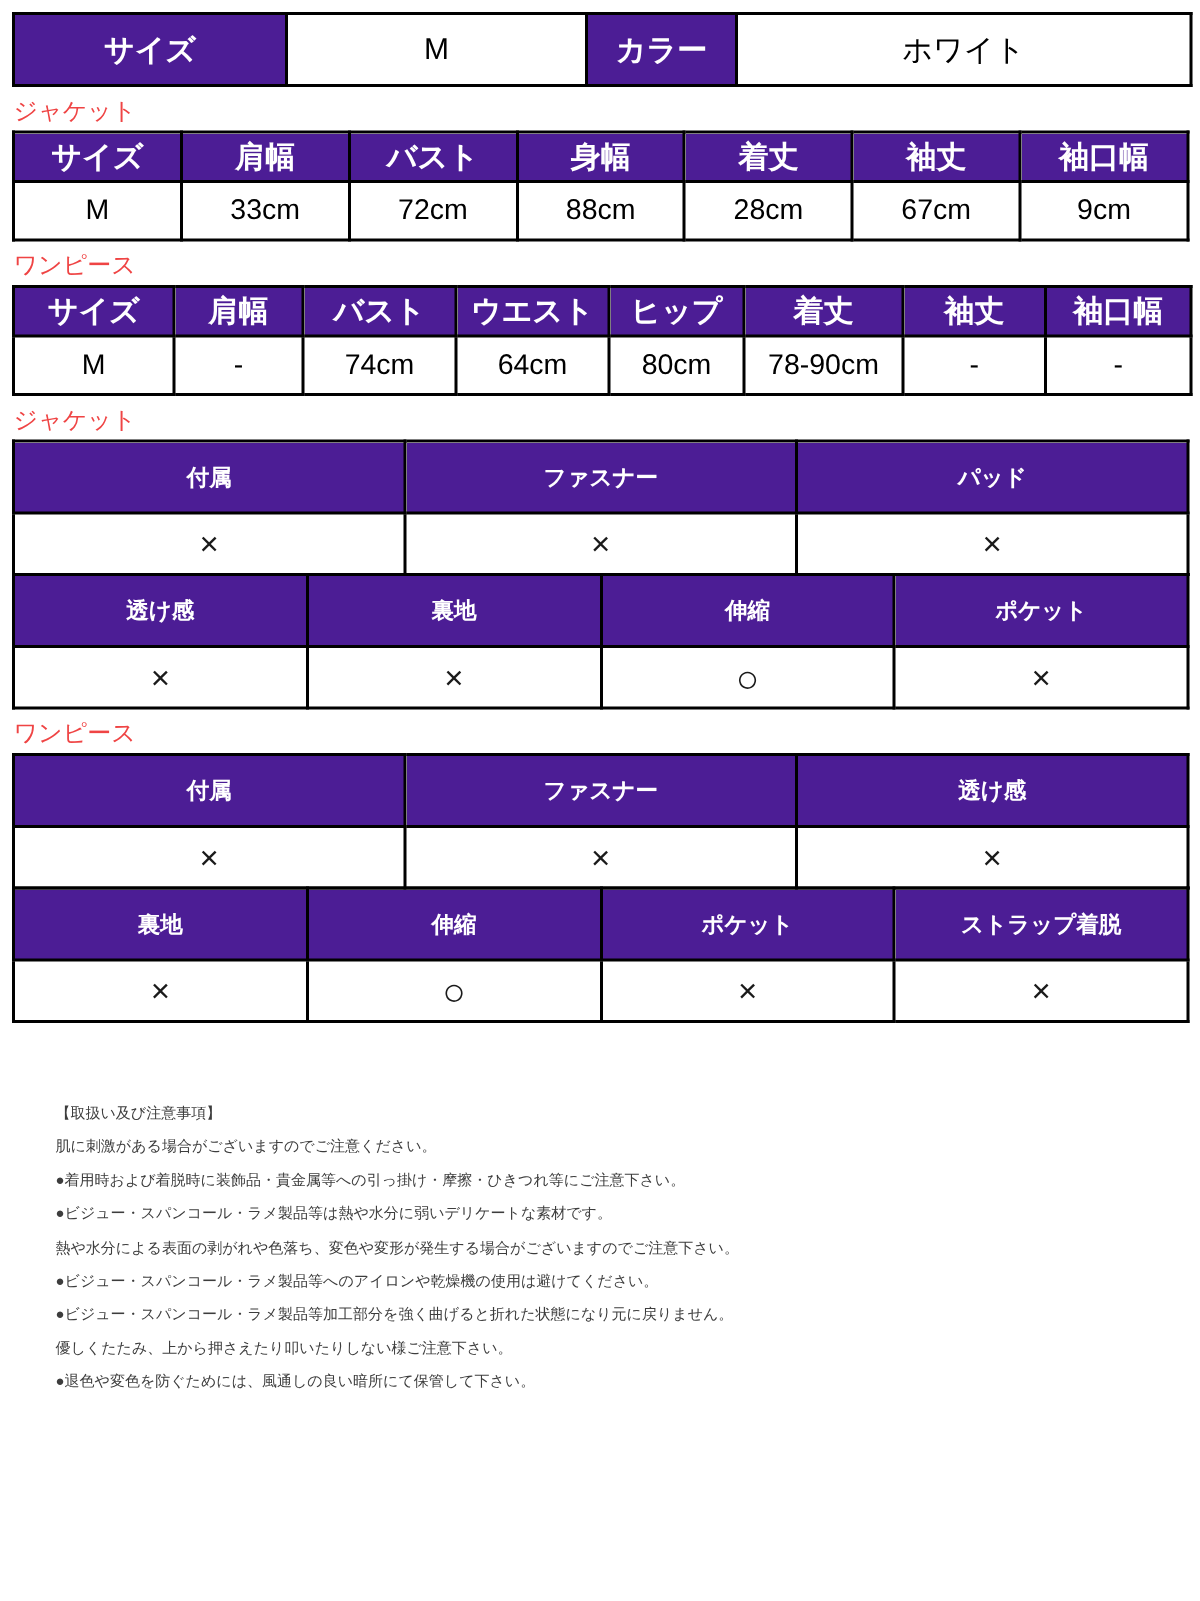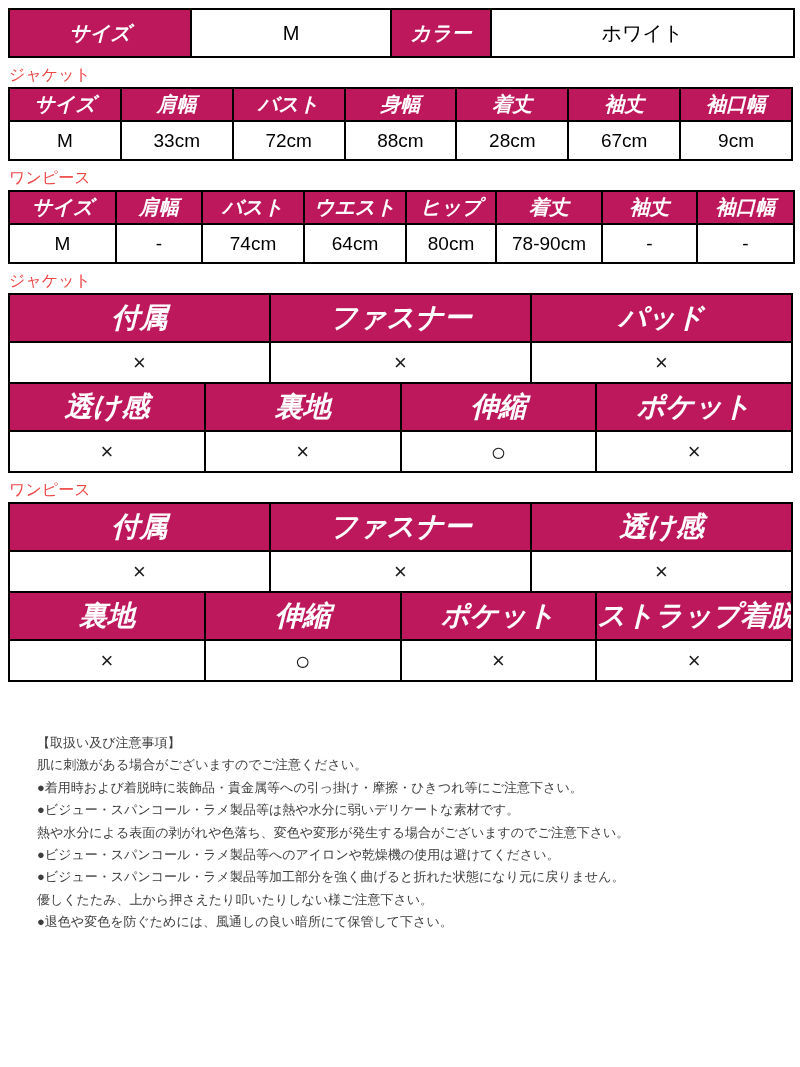--- a/index.html
+++ b/index.html
@@ -25,48 +25,47 @@
   }
   td {
     border: 2px solid #000;
     text-align: center;
     vertical-align: middle;
     padding: 0;
     overflow: hidden;
     white-space: nowrap;
   }
   td.hd {
-    background: #be185d;
+    background: #4c1d95;
     color: #ffffff;
     font-weight: bold;
     font-size: 20px;
-    font-style: italic;
   }
   
   .spec-table td { height: 48px; }
   .spec-table td.val { font-size: 20px; }
   
   .section-label {
     font-size: 16px;
     color: #ef4444;
     margin: 7px 0 3px 1px;
     line-height: 19px;
   }
   
   .size-table td.hd { height: 33px; font-size: 20px; }
   .size-table td.val { height: 39px; font-size: 19px; }
   
-  .feat-table td.hd { height: 48px; font-size: 28px; }
+  .feat-table td.hd { height: 48px; font-size: 15px; }
   .feat-table td.val { height: 41px; font-size: 22px; color: #1a1a1a; }
   .feat-table.second { margin-top: -2px; }
   .feat-table td.val.circle { font-size: 26px; line-height: 1; }
   
   .notes {
     margin: 50px 0 0 29px;
-    font-size: 13px;
+    font-size: 10px;
     line-height: 22.4px;
     color: #3d3d3d;
   }
   .notes div { white-space: nowrap; }
 </style>
 </head>
 <body>
 
 <div class="page">
 

